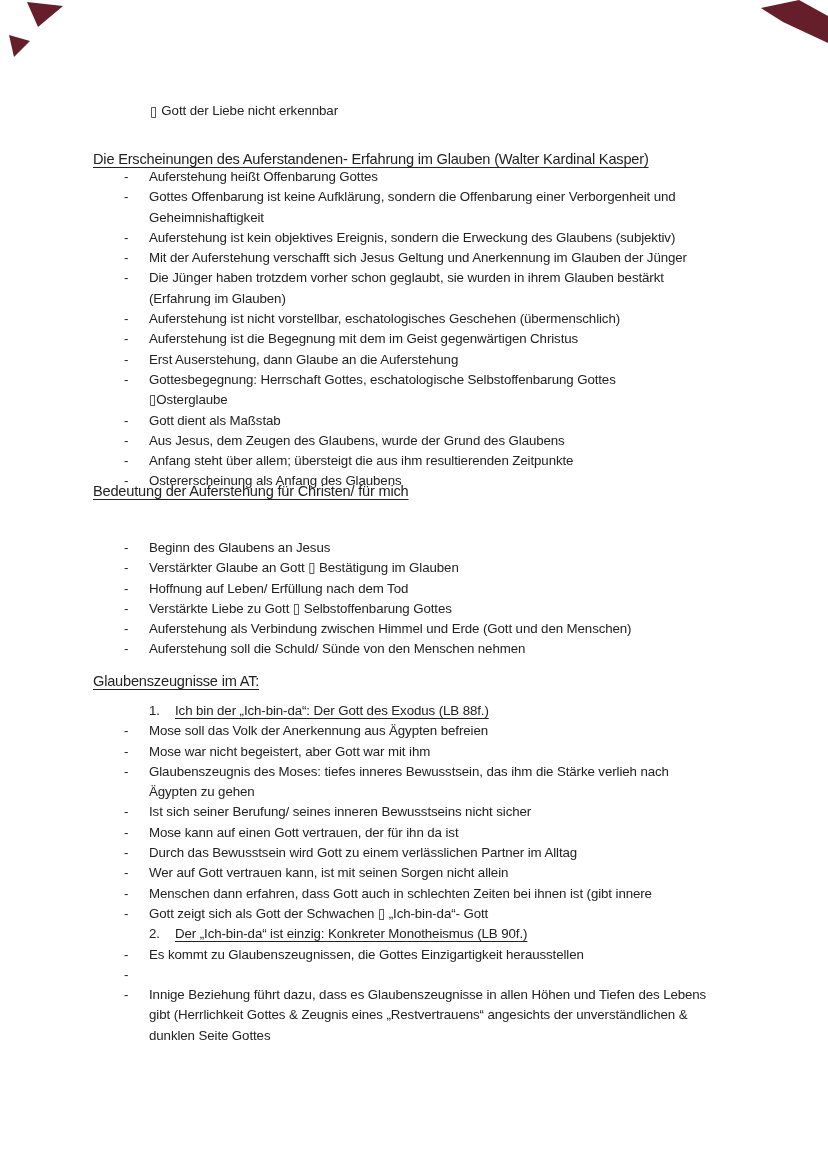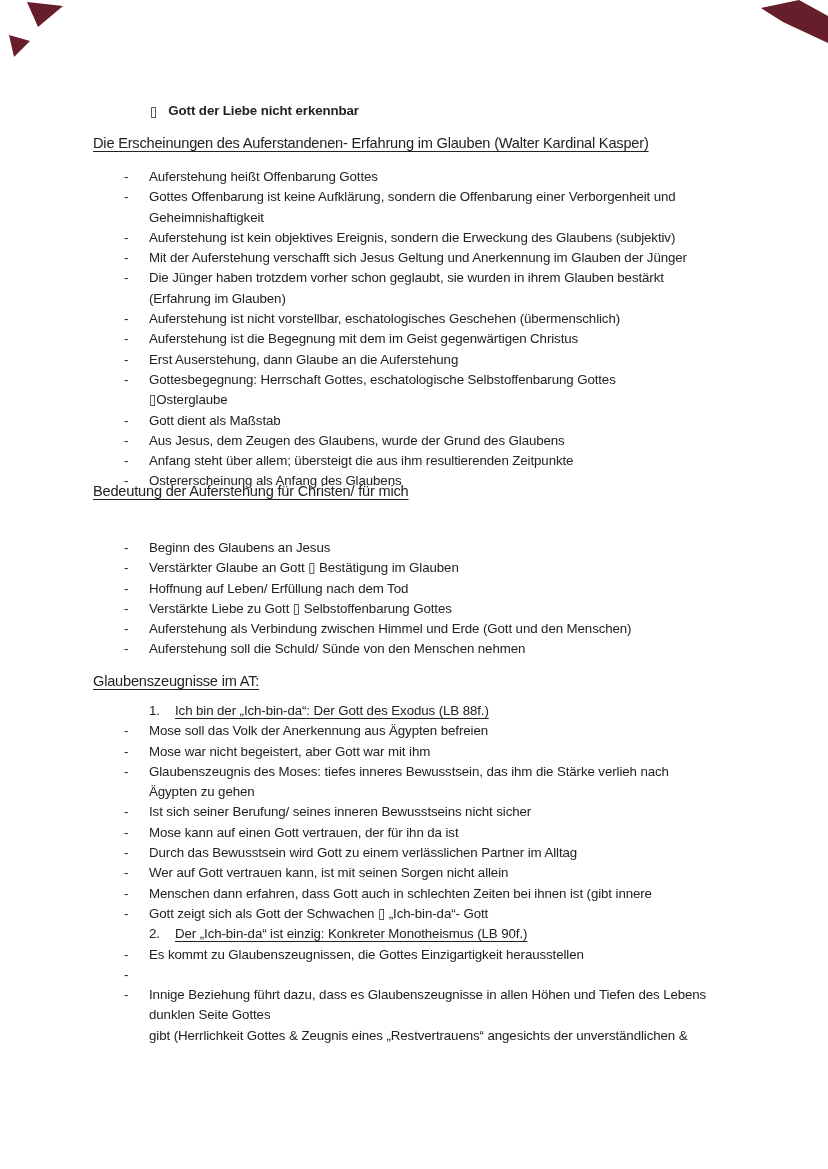--- a/index.html
+++ b/index.html
@@ -19,27 +19,27 @@
   
   .mark{position:absolute;left:0;top:0;width:828px;height:70px;background:var(--mark);}
   .mark-tl {clip-path:polygon(27px 2px, 63px 6px, 38px 27px);}
   .mark-tl2{clip-path:polygon(9px 35px, 30px 41px, 14px 57px);}
   .mark-tr {clip-path:polygon(761px 8px, 799px 0px, 828px 16px, 828px 43px, 783px 22px);}
 
   
   .intro{position:absolute;top:101px;left:150px;display:flex;align-items:flex-start;
          font-size:13.3px;line-height:20.3px;letter-spacing:-0.1px;white-space:pre;}
   .tofu{font-family:"DejaVu Sans",sans-serif;font-size:13.5px;line-height:20.3px;}
-  .itxt{margin-left:11px;font-weight:bold;}
+  .itxt{margin-left:4px;}
 
   
   .hd{position:absolute;left:93px;margin:0;font-size:14.6px;font-weight:400;
       letter-spacing:-0.2px;white-space:pre;color:var(--ink);
       text-decoration:underline;text-decoration-thickness:1.2px;text-underline-offset:3px;}
-  .hd-0{top:135px}
+  .hd-0{top:151px}
   .hd-1{top:483px}
   .hd-2{top:673px}
 
   
   .list{position:absolute;left:124px;font-size:13.3px;letter-spacing:-0.1px;}
   .list-0{top:167px}
   .list-1{top:538px}
   .list-2{top:701px}
   .row{display:flex;height:20.3px;line-height:20.3px;white-space:pre;}
   .dash{width:25px;flex:0 0 25px;}
@@ -101,17 +101,17 @@
       <div class="row"><span class="dash">-</span><span class="txt">Ist sich seiner Berufung/ seines inneren Bewusstseins nicht sicher</span></div>
       <div class="row"><span class="dash">-</span><span class="txt">Mose kann auf einen Gott vertrauen, der für ihn da ist</span></div>
       <div class="row"><span class="dash">-</span><span class="txt">Durch das Bewusstsein wird Gott zu einem verlässlichen Partner im Alltag</span></div>
       <div class="row"><span class="dash">-</span><span class="txt">Wer auf Gott vertrauen kann, ist mit seinen Sorgen nicht allein</span></div>
       <div class="row"><span class="dash">-</span><span class="txt">Menschen dann erfahren, dass Gott auch in schlechten Zeiten bei ihnen ist (gibt innere</span></div>
       <div class="row"><span class="dash">-</span><span class="txt">Gott zeigt sich als Gott der Schwachen ▯ „Ich-bin-da“- Gott</span></div>
       <div class="row numrow"><span class="no">2.</span><span class="txt ul">Der „Ich-bin-da“ ist einzig: Konkreter Monotheismus (LB 90f.)</span></div>
       <div class="row"><span class="dash">-</span><span class="txt">Es kommt zu Glaubenszeugnissen, die Gottes Einzigartigkeit herausstellen</span></div>
       <div class="row"><span class="dash">-</span></div>
       <div class="row"><span class="dash">-</span><span class="txt">Innige Beziehung führt dazu, dass es Glaubenszeugnisse in allen Höhen und Tiefen des Lebens</span></div>
+      <div class="row"><span class="dash"></span><span class="txt">gibt (Herrlichkeit Gottes &amp; Zeugnis eines „Restvertrauens“ angesichts der unverständlichen &amp;</span></div>
       <div class="row"><span class="dash"></span><span class="txt">dunklen Seite Gottes</span></div>
-      <div class="row"><span class="dash"></span><span class="txt">gibt (Herrlichkeit Gottes &amp; Zeugnis eines „Restvertrauens“ angesichts der unverständlichen &amp;</span></div>
     </div>
 
 </div>
 
 </body></html>

